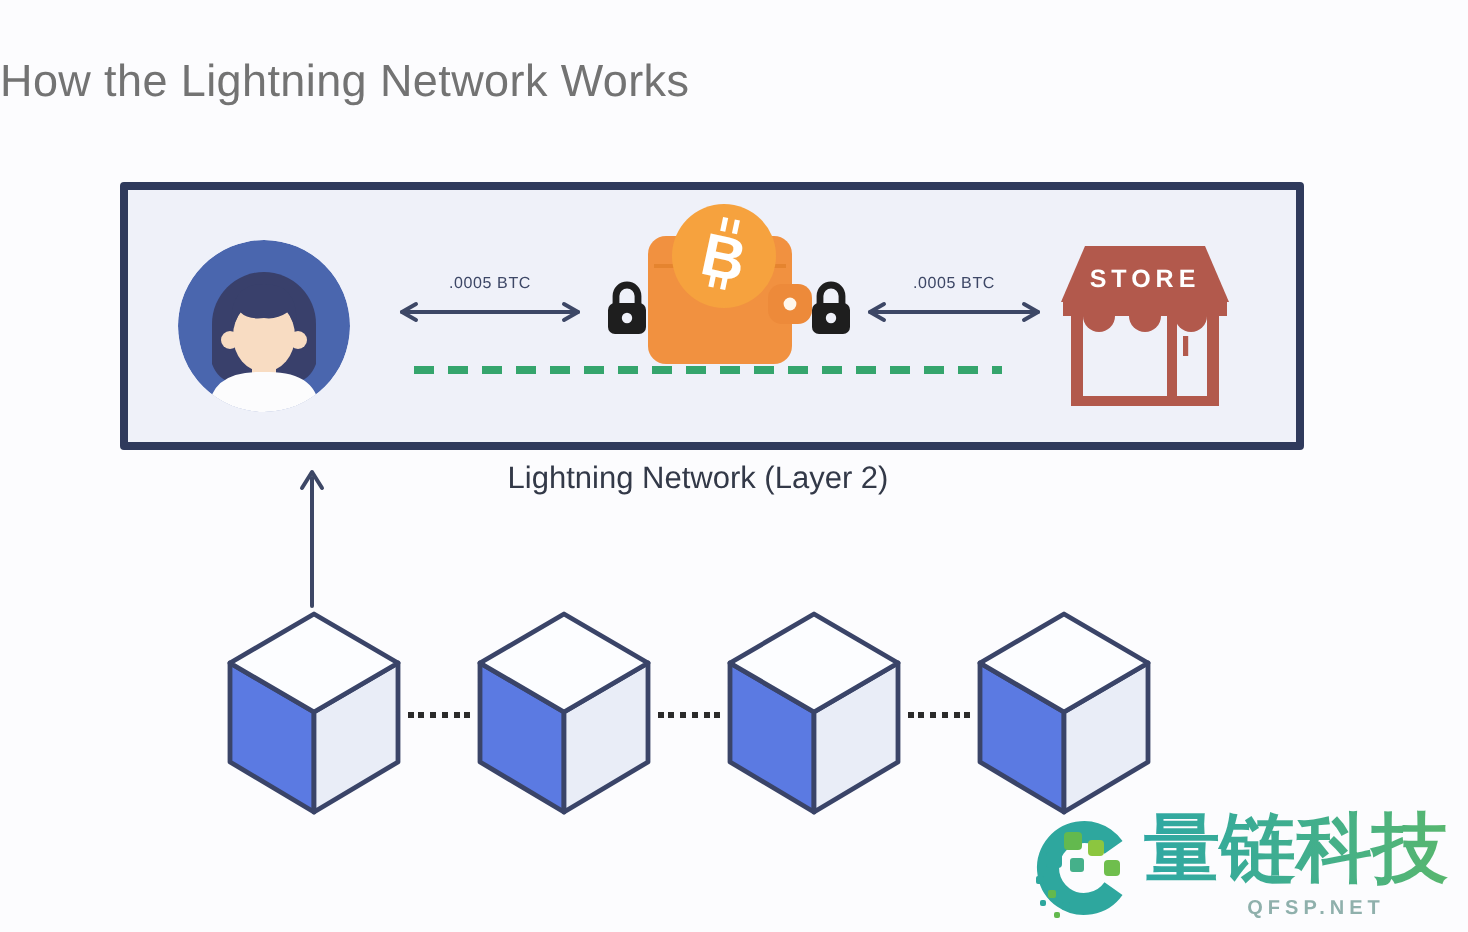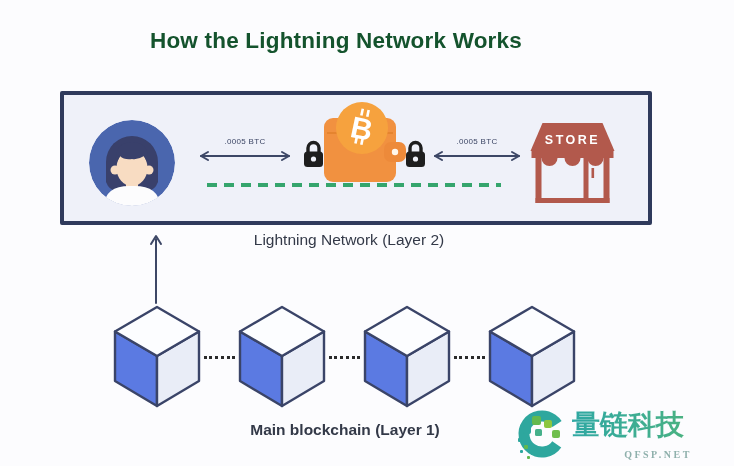--- a/index.html
+++ b/index.html
@@ -2,22 +2,22 @@
 <html><head>
 <meta charset="utf-8">
 <style>
   html,body{margin:0;padding:0;background:#e8e8e8;}
   .canvas{
     position:relative;width:734px;height:466px;overflow:hidden;
     background:#FCFCFE;font-family:"Liberation Sans","DejaVu Sans",sans-serif;
   }
   .abs{position:absolute;}
   .title{
-    left:0;top:28px;width:672px;text-align:center;
-    font-size:22.5px;font-weight:700;color:#14532d;letter-spacing:.2px;
+    left:0;top:28px;width:672px;text-align:left;
+    font-size:22.5px;font-weight:400;color:#737373;letter-spacing:.2px;
   }
   .l2box{
     left:60px;top:91px;width:592px;height:134px;box-sizing:border-box;
     border:4px solid #2F3A5C;background:#EFF1F9;border-radius:2px;
   }
   .pay-label{
     top:137px;text-align:center;font-size:8px;font-weight:400;
     color:#3D4766;letter-spacing:.3px;
   }
   .pay-label.left{left:198px;width:94px;}
@@ -40,29 +40,29 @@
   .uparrow{left:149px;top:233px;}
   .blocks{left:0;top:0;width:734px;height:466px;pointer-events:none;}
   .cube{position:absolute;top:305px;}
   .block-link{position:absolute;top:356px;width:31px;height:0;border-top:3px dotted #2B2B2B;}
   .l1label{
     left:0;top:421px;width:690px;text-align:center;
     font-size:15.5px;font-weight:700;color:#333948;
   }
   .wm-logo{left:514px;top:408px;}
   .wm-brand{
-    left:572px;top:400px;width:162px;font-size:28px;font-weight:700;line-height:50px;
+    left:572px;top:400px;width:162px;font-size:38px;font-weight:700;line-height:50px;
     color:#35A894;
     background:linear-gradient(90deg,#2FA8A3,#43AF8B 55%,#5BB86A);
     -webkit-background-clip:text;background-clip:text;-webkit-text-fill-color:transparent;
     white-space:nowrap;
   }
   .wm-site{
     left:598px;top:449px;width:120px;text-align:center;
-    font-size:10px;font-weight:700;letter-spacing:2.5px;color:#8FB0AC;font-family:Liberation Serif, serif;
+    font-size:10px;font-weight:700;letter-spacing:2.5px;color:#8FB0AC;
   }
 </style>
 </head>
 <body>
 
 <div class="canvas">
 
   <div class="abs title">How the Lightning Network Works</div>
 
   <div class="abs l2box"></div>
@@ -182,21 +182,20 @@
       <div class="block-link" style="left: 454px;"></div>
       <svg class="cube" width="90" height="104" viewBox="0 0 90 104" style="left: 487px;">
     <g stroke="#3A4468" stroke-width="2.4" stroke-linejoin="round">
       <path d="M45 51 L3 26.5 L3 76 L45 101 Z" fill="#5B7AE2"></path>
       <path d="M45 51 L87 26.5 L87 76 L45 101 Z" fill="#E9EDF7"></path>
       <path d="M45 2 L87 26.5 L45 51 L3 26.5 Z" fill="#FCFDFF"></path>
     </g>
   </svg>
     </div>
 
-  <div class="abs l1label">Main blockchain (Layer 1)</div>
 
   <svg class="abs wm-logo" width="52" height="52" viewBox="0 0 52 52">
     <circle cx="28" cy="26" r="18" fill="none" stroke="#2EA79E" stroke-width="11" stroke-dasharray="91 22" transform="rotate(35 28 26)"></circle>
     <rect x="18" y="8" width="9" height="9" rx="2" fill="#63B94E"></rect>
     <rect x="30" y="12" width="8" height="8" rx="2" fill="#8CC63F"></rect>
     <rect x="9" y="18" width="8" height="8" rx="2" fill="#2EA79E"></rect>
     <rect x="21" y="21" width="7" height="7" rx="1.5" fill="#45B08A"></rect>
     <rect x="38" y="22" width="8" height="8" rx="2" fill="#6FBE4D"></rect>
     <rect x="4" y="30" width="4" height="4" rx="1" fill="#2EA79E"></rect>
     <rect x="10" y="37" width="4" height="4" rx="1" fill="#63B94E"></rect>

